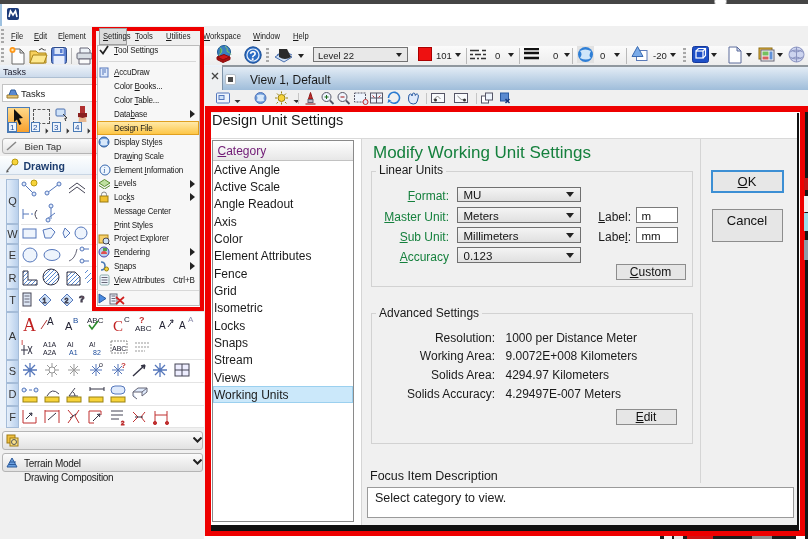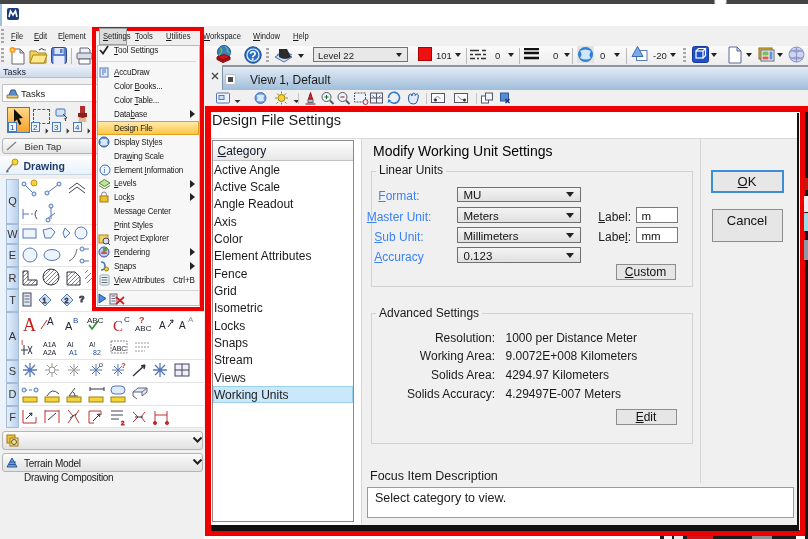--- a/index.html
+++ b/index.html
@@ -11,21 +11,21 @@
 .grip{width:3px;background-image:repeating-linear-gradient(#a8a8a8 0 2px,#f0f0f0 2px 4px);}
 .mi{font-size:9.5px;color:#1a1a1a;transform:scaleX(0.8);transform-origin:0 0;}
 .arrow-r{width:0;height:0;border-left:4px solid #333;border-top:4px solid transparent;border-bottom:4px solid transparent;}
 .dn{width:0;height:0;border-top:4px solid #222;border-left:3.5px solid transparent;border-right:3.5px solid transparent;}
 .combo{background:linear-gradient(#f5f5f5,#e4e4e4);border:1px solid #737373;box-sizing:border-box;}
 .btn{background:#e6e6e6;border:1px solid #8d8d8d;box-sizing:border-box;font-size:12px;color:#111;text-align:center;}
 .gb{border:1px solid #d2d2d2;box-sizing:border-box;}
 .gbl{background:#f0f0f0;font-size:12px;color:#1a1a1a;padding:0 3px;}
 .lc{left:6px;width:13px;background:linear-gradient(90deg,#e4eefa,#b9d0ec);border:1px solid #a5bcd8;box-sizing:border-box;display:flex;align-items:center;justify-content:center;font-size:11px;color:#333;}
 .rs{left:21px;width:183px;height:1px;background:#e4e4e4;}
-.lbl{width:100px;text-align:center;font-size:12px;color:#3b82f6;}
+.lbl{width:100px;text-align:right;font-size:12px;color:#15803d;}
 .lbl2{width:100px;text-align:right;font-size:12px;color:#1a1a1a;}
 .cbo{left:456.5px;width:124.5px;height:15.5px;background:linear-gradient(#f4f4f4,#e0e0e0);border:1px solid #707070;box-sizing:border-box;}
 .cbo span{position:absolute;left:6px;top:1.5px;font-size:11.5px;color:#111;white-space:nowrap;}
 .cbo i{position:absolute;right:6px;top:4.5px;width:0;height:0;border-top:5px solid #222;border-left:4px solid transparent;border-right:4px solid transparent;}
 .tbx{left:635.5px;width:42.5px;height:15.5px;background:#fff;border:1px solid #7a7a7a;box-sizing:border-box;}
 .tbx span{position:absolute;left:5px;top:1.5px;font-size:11.5px;color:#111;}
 .adl{width:200px;text-align:right;font-size:12px;color:#1a1a1a;}
 .adv{left:505.5px;font-size:12px;color:#1a1a1a;}
 .ci{position:absolute;left:214px;width:130px;font-size:12px;color:#1a1a1a;white-space:nowrap;}
 .mit{left:114px;font-size:9.5px;letter-spacing:-0.2px;color:#1a1a1a;transform:scaleX(0.85);transform-origin:0 0;}
@@ -553,49 +553,49 @@
 <div id="dialog">
 
  <div class="a" style="left:204.5px;top:105.5px;width:601px;height:430.5px;border:6.5px solid #ee0000;box-sizing:border-box;"></div>
 
  <div class="a" style="left:210.5px;top:112.5px;width:588.5px;height:418px;background:#f0f0f0;"></div>
 
  <div class="a" style="left:796.5px;top:112.5px;width:2.5px;height:418px;background:#111;"></div>
  <div class="a" style="left:210.5px;top:524.5px;width:588.5px;height:6px;background:#111;"></div>
 
  <div class="a" style="left:210.5px;top:112.5px;width:586px;height:26px;background:#fff;"></div>
- <div class="a t" style="left:212px;top:113px;font-size:14.5px;color:#1b1b1b;">Design File Settings</div>
+ <div class="a t" style="left:212px;top:113px;font-size:14.5px;color:#1b1b1b;">Design Unit Settings</div>
  <div class="a" style="left:210.5px;top:138px;width:586px;height:1px;background:#d9d9d9;"></div>
 
  <div class="a" style="left:210.5px;top:139px;width:150px;height:385.5px;background:#fff;"></div>
  <div class="a" style="left:360.5px;top:139px;width:1px;height:385.5px;background:#d5d5d5;"></div>
  <div class="a" style="left:699.5px;top:139px;width:1px;height:344px;background:#d5d5d5;"></div>
 
  <div class="a" style="left:211.5px;top:140px;width:142px;height:382px;background:#fff;border:1px solid #8a8a8a;box-sizing:border-box;"></div>
  <div class="a" style="left:212.5px;top:141px;width:140px;height:19.5px;background:linear-gradient(#fefefe,#e7e7e7);border-bottom:1px solid #c2c2c2;box-sizing:border-box;"></div>
- <div class="a t" style="left:217.5px;top:145px;font-size:12px;color:#0f172a;"><span class="u">C</span>ategory</div>
+ <div class="a t" style="left:217.5px;top:145px;font-size:12px;color:#701a75;"><span class="u">C</span>ategory</div>
  <div id="cat">
   <div class="ci" style="top:162.5px;">Active Angle</div>
   <div class="ci" style="top:179.8px;">Active Scale</div>
   <div class="ci" style="top:197.1px;">Angle Readout</div>
   <div class="ci" style="top:214.5px;">Axis</div>
   <div class="ci" style="top:231.8px;">Color</div>
   <div class="ci" style="top:249.1px;">Element Attributes</div>
   <div class="ci" style="top:266.5px;">Fence</div>
   <div class="ci" style="top:283.8px;">Grid</div>
   <div class="ci" style="top:301.1px;">Isometric</div>
   <div class="ci" style="top:318.5px;">Locks</div>
   <div class="ci" style="top:335.8px;">Snaps</div>
   <div class="ci" style="top:353.1px;">Stream</div>
   <div class="ci" style="top:370.5px;">Views</div>
   <div class="a" style="left:212.5px;top:386px;width:140px;height:16.5px;background:#cbe8fa;border:1px solid #9bd0ef;box-sizing:border-box;"></div>
   <div class="ci" style="top:387.8px;">Working Units</div>
  </div>
 
- <div class="a t" style="left:373px;top:144px;font-size:14px;color:#000000;">Modify Working Unit Settings</div>
+ <div class="a t" style="left:373px;top:144px;font-size:17px;color:#15803d;">Modify Working Unit Settings</div>
 
  <div class="a gb" style="left:370.5px;top:170.5px;width:322px;height:116px;"></div>
  <div class="a t gbl" style="left:376px;top:164px;">Linear Units</div>
  <div class="a t lbl" style="left:349px;top:190px;"><span class="u">F</span>ormat:</div>
  <div class="a t lbl" style="left:349px;top:210.5px;"><span class="u">M</span>aster Unit:</div>
  <div class="a t lbl" style="left:349px;top:230.5px;"><span class="u">S</span>ub Unit:</div>
  <div class="a t lbl" style="left:349px;top:250.5px;"><span class="u">A</span>ccuracy</div>
  <div class="a cbo" style="top:186.5px;">
         <span>MU</span>
         <i></i>
@@ -613,21 +613,21 @@
         <i></i>
       </div>
  <div class="a t lbl2" style="left:531px;top:210.5px;"><span class="u">L</span>abel:</div>
  <div class="a t lbl2" style="left:531px;top:230.5px;">Labe<span class="u">l</span>:</div>
  <div class="a tbx" style="top:207px;">
         <span>m</span>
       </div>
  <div class="a tbx" style="top:227px;">
         <span>mm</span>
       </div>
- <div class="a btn" style="left:615.5px;top:264px;width:60px;height:15.5px;line-height:14px;"><span class="u">C</span>ustom</div>
+ <div class="a btn" style="left:615.5px;top:264px;width:70px;height:15.5px;line-height:14px;"><span class="u">C</span>ustom</div>
 
  <div class="a" style="left:710.5px;top:169.5px;width:73px;height:23.5px;border:2.5px solid #3c8fd4;background:#e7e7e7;box-sizing:border-box;"></div>
  <div class="a t" style="left:737.5px;top:174.5px;font-size:13px;color:#111;"><span class="u">O</span>K</div>
  <div class="a btn" style="left:711.5px;top:209px;width:71px;height:33px;line-height:21px;font-size:13px;">Cancel</div>
 
  <div class="a gb" style="left:370.5px;top:312.5px;width:322px;height:131px;"></div>
  <div class="a t gbl" style="left:376px;top:306.5px;">Advanced Settings</div>
  <div class="a t adl" style="left:295px;top:331.5px;">Resolution:</div>
  <div class="a t adl" style="left:295px;top:350px;">Working Area:</div>
  <div class="a t adl" style="left:295px;top:368.5px;">Solids Area:</div>

